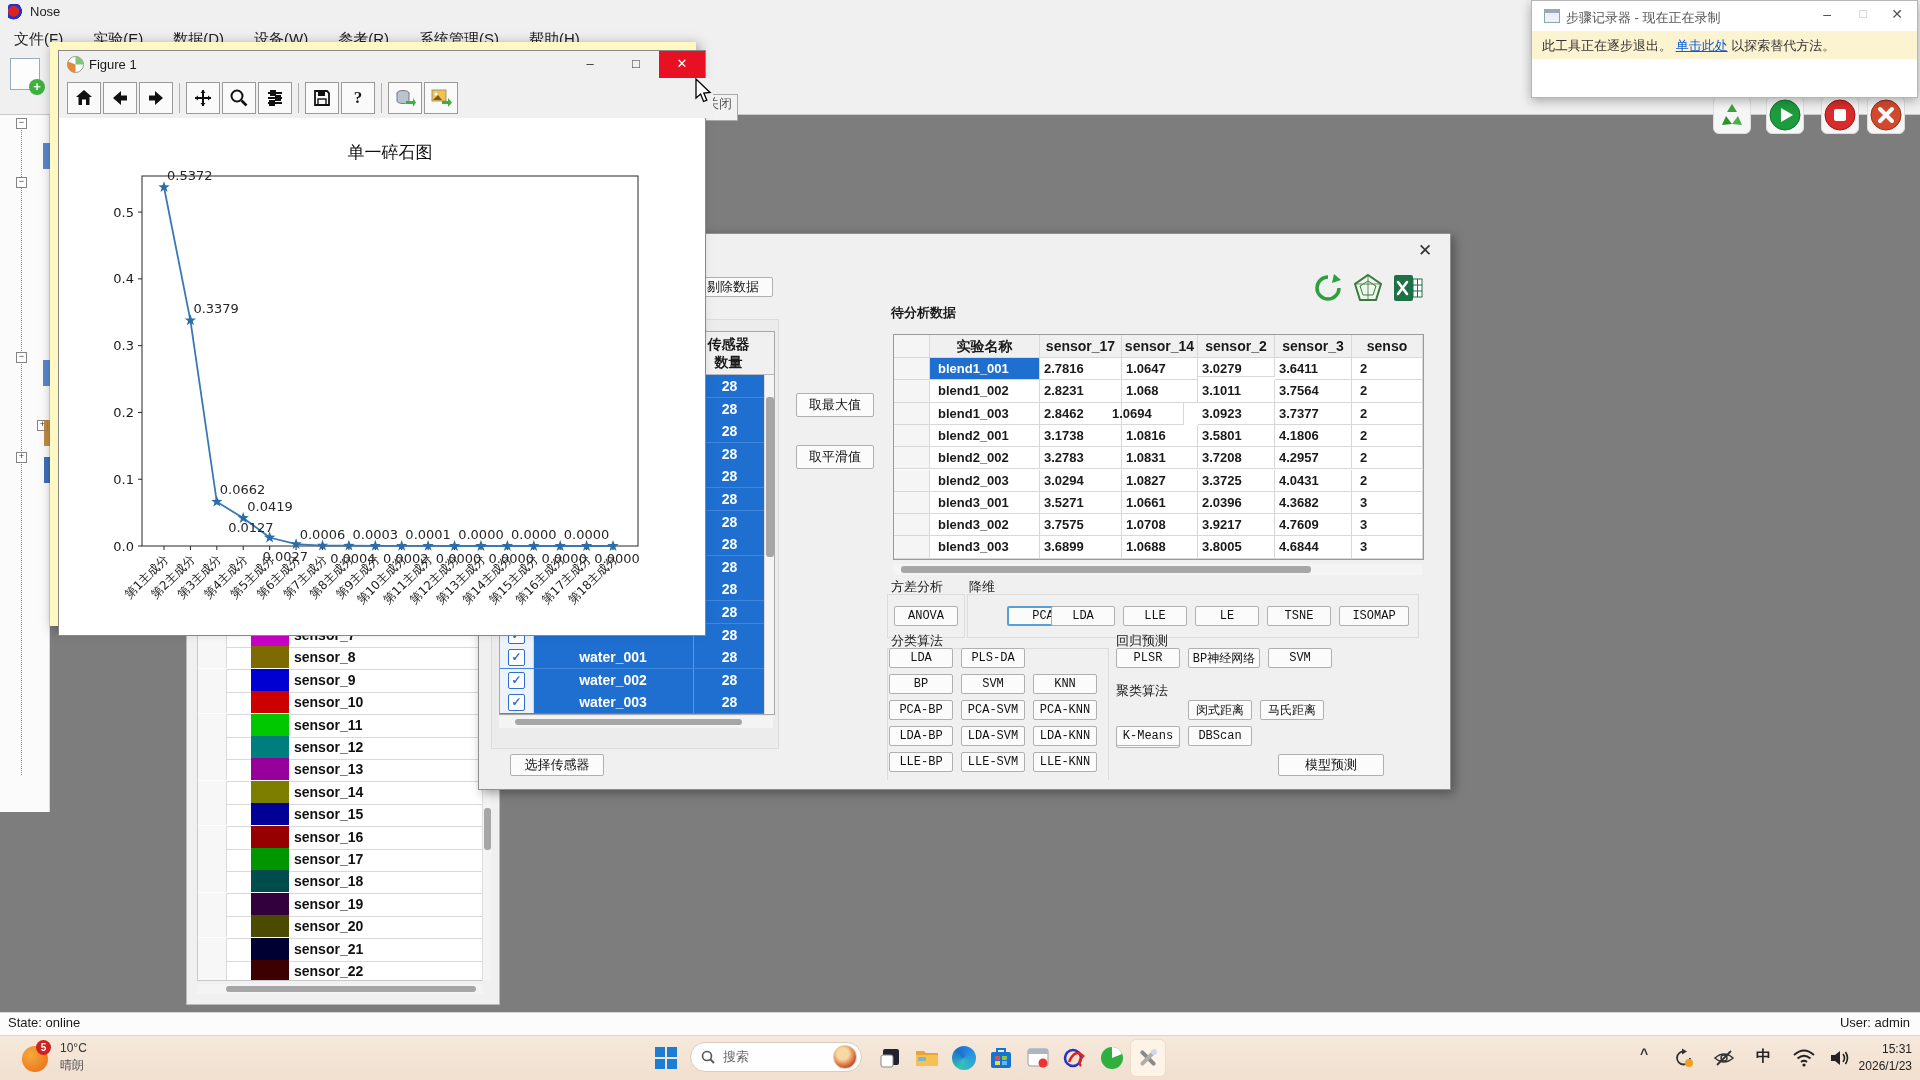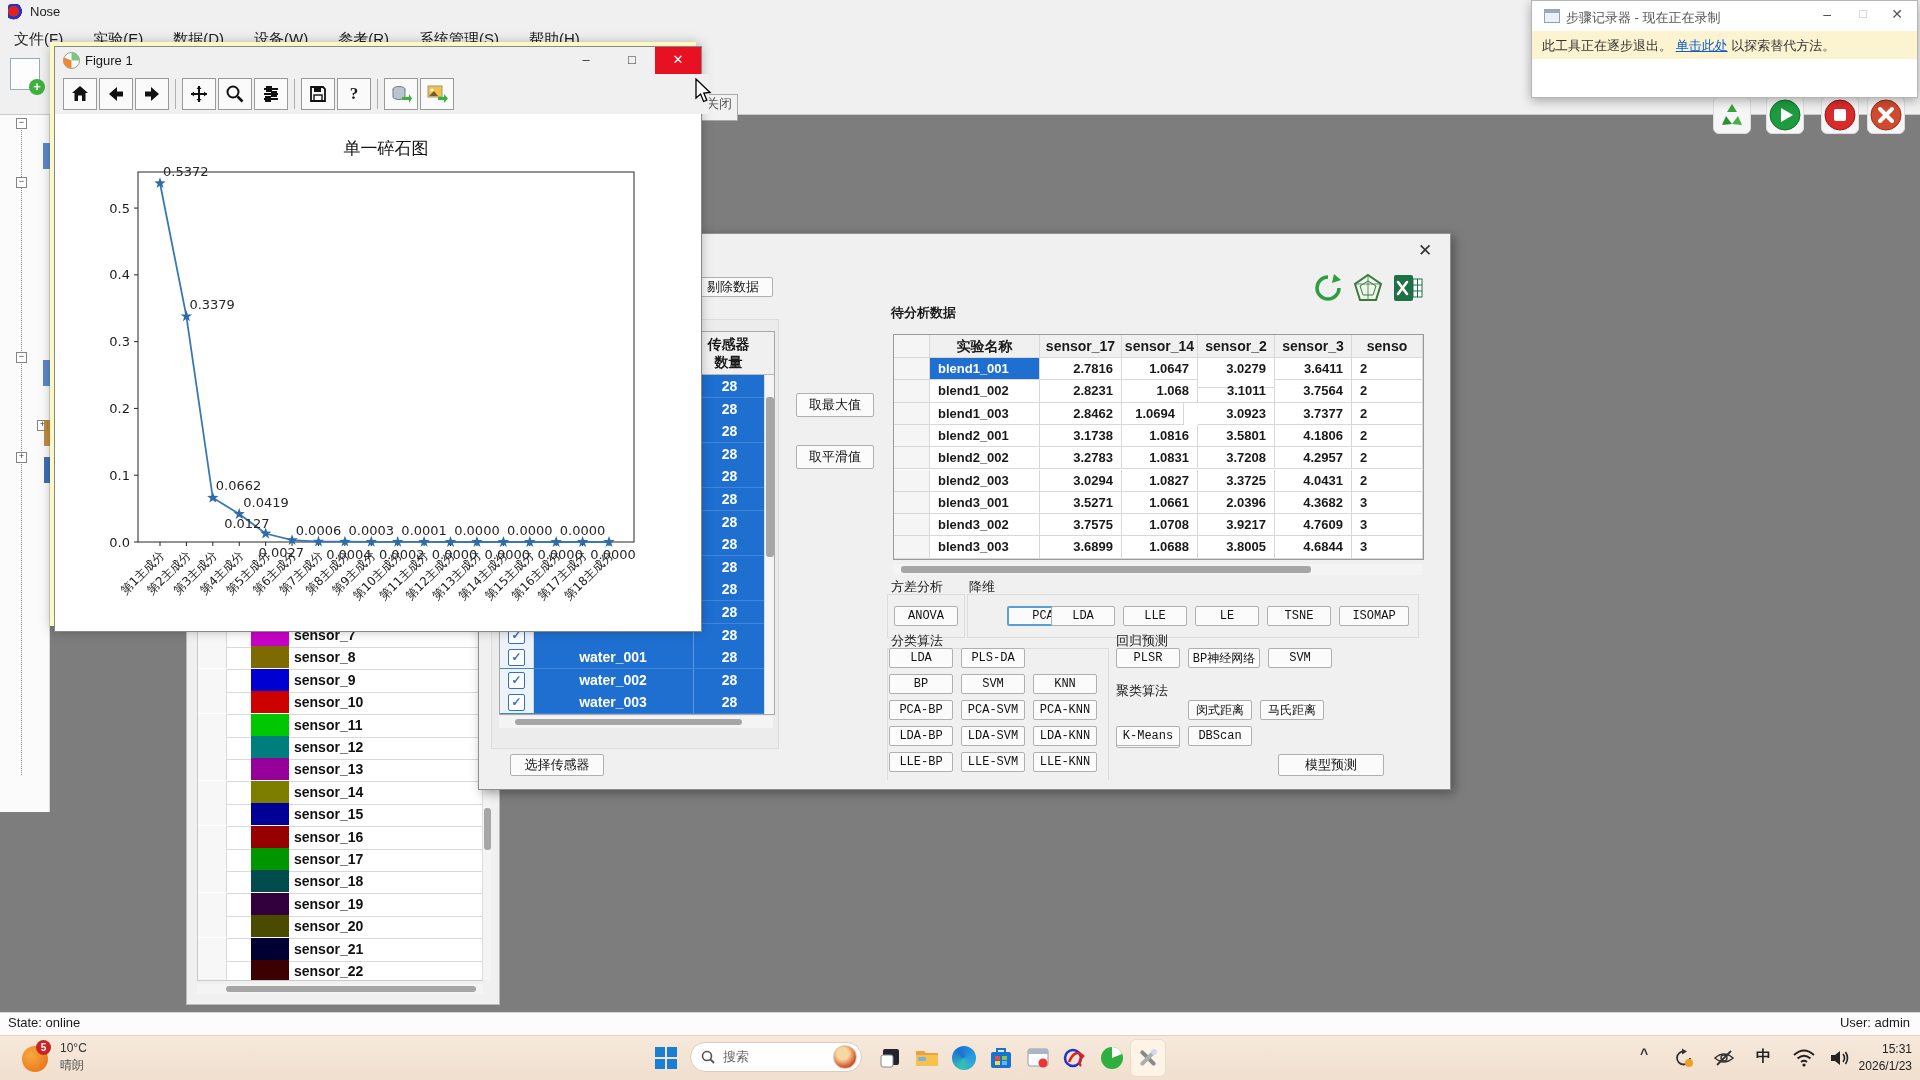--- a/index.html
+++ b/index.html
@@ -63,34 +63,34 @@
   .expname{position:absolute;left:33px;top:0;width:160px;height:22px;color:#fff;font-weight:bold;font-size:14px;
            text-align:center;line-height:22px;}
   .expcount{position:absolute;left:193px;top:0;width:71px;height:22px;color:#fff;font-weight:bold;font-size:14px;
             text-align:center;line-height:22px;border-left:1px solid #5b97e2;}
   
   .datatable{position:absolute;left:414px;top:100px;width:529px;height:224px;background:#fff;border:1px solid #9a9a9a;overflow:hidden;}
   .tcell{position:absolute;box-sizing:border-box;border-right:1px solid #d8d8d8;border-bottom:1px solid #d8d8d8;
          font-size:13px;font-weight:bold;overflow:hidden;white-space:nowrap;}
   .tcell.hdr{background:#f0f0f0;font-size:14px;}
   .tcell.rowhdr{background:#f5f5f5;}
-  .tcell.num{text-align:right;padding:3px 8px 0 18px;}
+  .tcell.num{text-align:left;padding:3px 8px 0 4px;}
   .tcell.name{padding:3px 0 0 8px;}
   .tcell.selcell{background:#1e6fd0;color:#fff;}
   
   .recorder{left:1531px;top:0;width:387px;height:98px;background:#fff;border:1px solid #b5b5b5;
             box-shadow:0 3px 10px rgba(0,0,0,.3);z-index:30;}
   .rec-title{position:absolute;left:34px;top:8px;font-size:13px;color:#555;}
   .rec-yellow{position:absolute;left:0;top:30px;width:100%;height:28px;background:#fcf3d1;font-size:13px;color:#333;}
   .rec-link{color:#0b5bd3;text-decoration:underline;}
   .rec-bar{position:absolute;left:0;top:58px;width:100%;height:40px;background:#fff;}
   .rec-item{position:absolute;top:10px;font-size:14px;color:#222;}
   .rec-gray{color:#aaa;}
   
-  .figwrap{left:50px;top:42px;width:646px;height:584px;border:4px solid #fef9c3;z-index:20;
+  .figwrap{left:50px;top:42px;width:646px;height:584px;border:8px solid #fef9c3;z-index:20;
            box-shadow:3px 3px 12px rgba(0,0,0,.4);}
   .figwin{position:absolute;left:0;top:0;width:646px;height:584px;background:#f0f0f0;border:1px solid #888;}
   .fig-titlebar{position:absolute;left:0;top:0;width:100%;height:27px;background:#f0f0f0;}
   .fig-title{position:absolute;left:30px;top:6px;font-size:13px;color:#1a1a1a;}
   .fig-ctl{position:absolute;top:0;width:46px;height:27px;text-align:center;line-height:25px;font-size:13px;color:#333;}
   .fig-close{background:#e81123;color:#fff;}
   .fig-toolbar{position:absolute;left:0;top:27px;width:100%;height:40px;background:#f0f0f0;display:flex;
                align-items:center;padding-left:8px;gap:2px;}
   .tbtn{width:34px;height:32px;background:#fafafa;border:1px solid #9a9a9a;display:flex;align-items:center;
         justify-content:center;box-sizing:border-box;}
@@ -423,21 +423,21 @@
         <div class="tcell hdr" style="left: 36px; top: 0px; width: 110px; height: 23px; text-align: center; padding-top: 3px;">实验名称</div>
         <div class="tcell hdr" style="left: 146px; top: 0px; width: 82px; height: 23px; text-align: center; padding-top: 3px;">sensor_17</div>
         <div class="tcell hdr" style="left: 228px; top: 0px; width: 76px; height: 23px; text-align: center; padding-top: 3px;">sensor_14</div>
         <div class="tcell hdr" style="left: 304px; top: 0px; width: 77px; height: 23px; text-align: center; padding-top: 3px;">sensor_2</div>
         <div class="tcell hdr" style="left: 381px; top: 0px; width: 77px; height: 23px; text-align: center; padding-top: 3px;">sensor_3</div>
         <div class="tcell hdr" style="left: 458px; top: 0px; width: 71px; height: 23px; text-align: center; padding-top: 3px;">senso</div>
         <div class="tcell rowhdr" style="left: 0px; top: 23px; width: 36px; height: 22.3px;"></div>
         <div class="tcell name selcell" style="left: 36px; top: 23px; width: 110px; height: 22.3px;">blend1_001</div>
         <div class="tcell num" style="left: 146px; top: 23px; width: 82px; height: 22.3px;">2.7816</div>
         <div class="tcell num" style="left: 228px; top: 23px; width: 76px; height: 22.3px;">1.0647</div>
-        <div class="tcell num" style="left: 304px; top: 23px; width: 77px; height: 30px;">3.0279</div>
+        <div class="tcell num" style="left: 304px; top: 23px; width: 77px; height: 19px;">3.0279</div>
         <div class="tcell num" style="left: 381px; top: 23px; width: 77px; height: 22.3px;">3.6411</div>
         <div class="tcell name" style="left: 458px; top: 23px; width: 71px; height: 22.3px;">2</div>
         <div class="tcell rowhdr" style="left: 0px; top: 45.3px; width: 36px; height: 22.3px;"></div>
         <div class="tcell name" style="left: 36px; top: 45.3px; width: 110px; height: 22.3px;">blend1_002</div>
         <div class="tcell num" style="left: 146px; top: 45.3px; width: 82px; height: 22.3px;">2.8231</div>
         <div class="tcell num" style="left: 228px; top: 45.3px; width: 76px; height: 22.3px;">1.068</div>
         <div class="tcell num" style="left: 304px; top: 45.3px; width: 77px; height: 22.3px;">3.1011</div>
         <div class="tcell num" style="left: 381px; top: 45.3px; width: 77px; height: 22.3px;">3.7564</div>
         <div class="tcell name" style="left: 458px; top: 45.3px; width: 71px; height: 22.3px;">2</div>
         <div class="tcell rowhdr" style="left: 0px; top: 67.6px; width: 36px; height: 22.3px;"></div>

